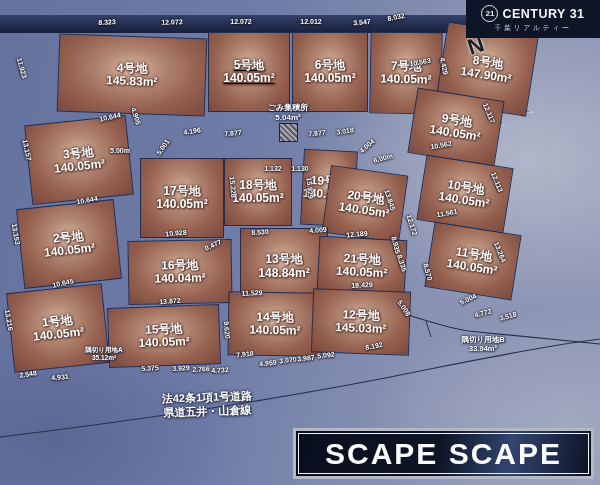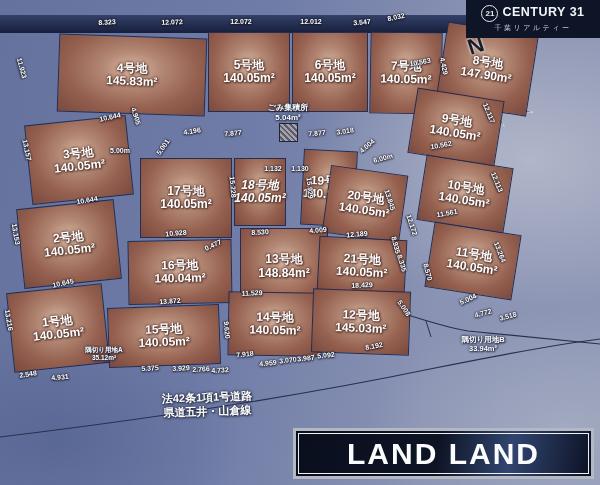--- a/index.html
+++ b/index.html
@@ -12,21 +12,21 @@
       radial-gradient(ellipse 320px 210px at 530px 160px, rgba(208,211,219,0.55), rgba(208,211,219,0) 70%),
       radial-gradient(ellipse 280px 170px at 565px 430px, rgba(188,194,208,0.45), rgba(188,194,208,0) 70%),
       radial-gradient(ellipse 260px 160px at 60px 440px, rgba(60,75,125,0.35), rgba(60,75,125,0) 70%),
       linear-gradient(100deg, #65729e 0%, #6f7ca7 40%, #8a93b3 72%, #8e97b5 100%);
   }
   .top-band { position:absolute; left:0; top:15px; width:600px; height:18px;
     background:linear-gradient(#344168, #161f3b); }
   .brand-area { position:absolute; right:0; top:0; width:134px; height:38px;
     background:#0d1527; display:flex; flex-direction:column; align-items:center;
     justify-content:center; gap:1px; z-index:30; }
-  .brand-row { display:flex; align-items:flex-start; gap:4px; }
+  .brand-row { display:flex; align-items:center; gap:4px; }
   .badge { width:15px; height:15px; border:1.5px solid #e9ebf1; border-radius:50%;
     font-size:8px; display:flex; align-items:center; justify-content:center;
     font-weight:bold; color:#e9ebf1; }
   .brand-name { font-size:12.5px; font-weight:bold; letter-spacing:0.5px; color:#f3f5f9; }
   .brand-sub { font-size:7px; color:#c9d1e2; letter-spacing:2.5px; }
 
   .lines { position:absolute; inset:0; z-index:4; pointer-events:none; }
 
   .plot { position:absolute; box-sizing:border-box; z-index:5;
     border:1px solid #272d4e;
@@ -90,21 +90,21 @@
     </g>
   </svg>
 
   <div>
 
       <div class="plot" style="left: 58px; top: 36px; width: 148px; height: 78px; --r: 2deg;">
         <span class="pname">4号地</span>
         <span class="parea">145.83m²</span>
       </div>
 
-      <div class="plot" style="left: 208px; top: 32px; width: 82px; height: 80px; --r: 0deg;">
+      <div class="plot" style="left: 208px; top: 32px; width: 82px; height: 80px; text-decoration: underline; --r: 0deg;">
         <span class="pname">5号地</span>
         <span class="parea">140.05m²</span>
       </div>
 
       <div class="plot" style="left: 292px; top: 32px; width: 76px; height: 80px; --r: 0deg;">
         <span class="pname">6号地</span>
         <span class="parea">140.05m²</span>
       </div>
 
       <div class="plot" style="left: 370px; top: 32px; width: 72px; height: 82px; --r: 1deg;">
@@ -140,26 +140,26 @@
       <div class="plot" style="left: 20px; top: 204px; width: 98px; height: 80px; --r: -6deg;">
         <span class="pname">2号地</span>
         <span class="parea">140.05m²</span>
       </div>
 
       <div class="plot" style="left: 10px; top: 288px; width: 96px; height: 80px; --r: -6deg;">
         <span class="pname">1号地</span>
         <span class="parea">140.05m²</span>
       </div>
 
-      <div class="plot" style="left: 140px; top: 158px; width: 92px; height: 80px; --r: 0deg;">
+      <div class="plot" style="left: 140px; top: 158px; width: 84px; height: 80px; --r: 0deg;">
         <span class="pname">17号地</span>
         <span class="parea">140.05m²</span>
       </div>
 
-      <div class="plot" style="left: 234px; top: 158px; width: 52px; height: 68px; font-style: italic; --r: 0deg;">
+      <div class="plot" style="left: 224px; top: 158px; width: 68px; height: 68px; --r: 0deg;">
         <span class="pname">18号地</span>
         <span class="parea">140.05m²</span>
       </div>
 
       <div class="plot" style="left: 302px; top: 150px; width: 54px; height: 76px; --r: 3deg;">
         <span class="pname">19号地</span>
         <span class="parea">140.05m²</span>
       </div>
 
       <div class="plot" style="left: 326px; top: 170px; width: 78px; height: 68px; --r: 8deg;">
@@ -351,16 +351,16 @@
     <span class="brand-sub">千葉リアルティー</span>
   </div>
 
   <div class="road-text">
     <span>法42条1項1号道路</span>
     <span>県道五井・山倉線</span>
   </div>
 
   <div class="landscape">
     <div class="landscape-inner"></div>
-    <span class="landscape-text">LAND LAND</span>
+    <span class="landscape-text">SCAPE SCAPE</span>
   </div>
 
 </div>
 
 </body></html>

